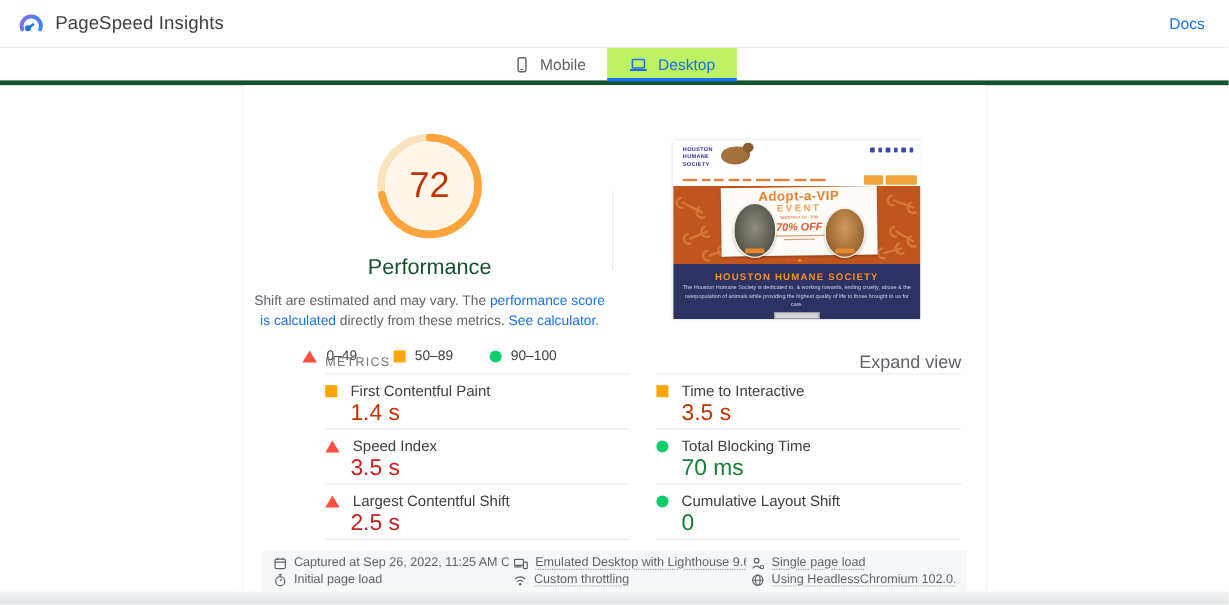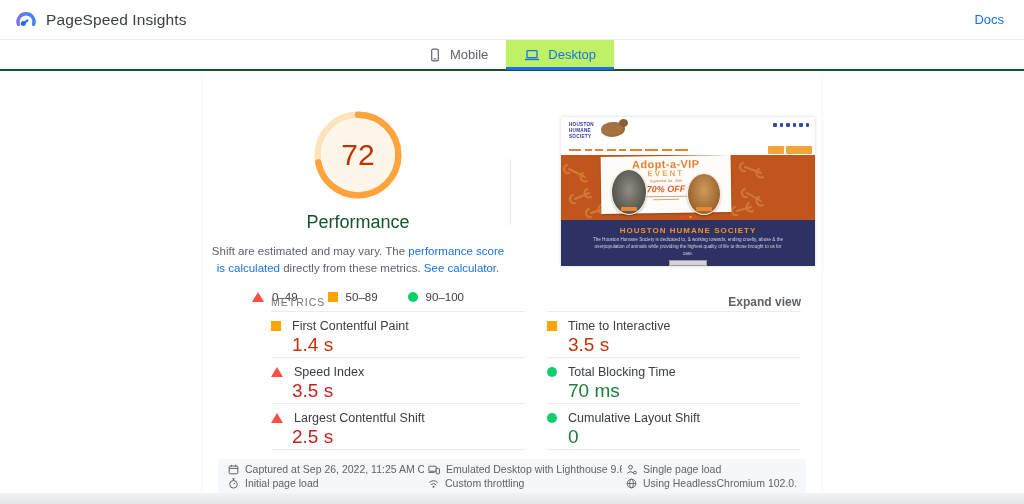--- a/index.html
+++ b/index.html
@@ -15,21 +15,21 @@
     height:40px; display:flex; align-items:center;
     padding:0 20px 0 14px; border-bottom:1px solid #ebedef;
     background:#fff;
   }
   .app-logo { display:flex; align-items:center; gap:8px; }
   .app-title { font-size:15.5px; color:#3c4043; letter-spacing:.1px; }
   .header-spacer { flex:1; }
   .docs-link { font-size:13px; color:#1a73e8; text-decoration:none; font-weight:500; cursor:pointer; }
 
   
-  .tabbar { height:31px; border-bottom:2px solid #14532d; display:flex; justify-content:center; background:#fff; }
+  .tabbar { height:31px; border-bottom:4px solid #14532d; display:flex; justify-content:center; background:#fff; }
   .tab {
     display:flex; align-items:center; gap:8px; padding:0 18px;
     font-size:13px; color:#5f6368; cursor:pointer; position:relative;
   }
   .tab.active { background:#bef264; color:#1a73e8; font-weight:400; }
   .tab.active::after {
     content:""; position:absolute; left:0; right:0; bottom:-1px; height:3px; background:#1a73e8;
   }
 
   
@@ -60,21 +60,21 @@
   .shape[data-shape="triangle"] {
     width:0; height:0; background:transparent;
     border-left:6px solid transparent; border-right:6px solid transparent;
     border-bottom:10px solid #ff4e42;
   }
 
   .divider-v { position:absolute; left:307px; top:88px; width:1px; height:66px; background:#e8e8e8; }
 
   
   .thumb {
-    position:absolute; left:358px; top:46px; width:254px; height:149px;
+    position:absolute; left:358px; top:46px; width:206px; height:149px;
     background:#fff; box-shadow:0 0 3px rgba(0,0,0,.18); overflow:hidden; font-weight:400;
   }
   .t-header { position:relative; height:28px; background:#fff; }
   .t-logo { position:absolute; left:8px; top:5px; font-size:4.6px; font-weight:700;
             color:#2f3192; line-height:1.3; letter-spacing:.3px; }
   .t-dog { position:absolute; left:40px; top:5px; width:24px; height:15px;
            background:radial-gradient(ellipse at 35% 40%, #a5713f 55%, #7d5227 100%);
            border-radius:55% 45% 60% 50%; }
   .t-dog::before { content:""; position:absolute; right:-3px; top:-3px; width:9px; height:8px;
            background:#8a5e32; border-radius:50%; }
@@ -114,21 +114,21 @@
   .t-navy { height:46px; background:#2e3263; text-align:center; padding-top:6px; }
   .t-navy-title { font-size:8px; font-weight:800; color:#f5912c; letter-spacing:1px; }
   .t-navy-text { width:192px; margin:2px auto 0; font-size:4.6px; line-height:1.5; color:#cdd1ea; }
   .t-navy-btn { width:38px; height:6px; background:#d3d4d6; border:.5px solid #9b9da1;
                 margin:2px auto 0; }
 
   
   .metrics { position:absolute; left:20px; right:20px; top:222px;margin-left:48px; }
   .metrics-head { display:flex; justify-content:space-between; align-items:center; height:18px; }
   .metrics-label { font-size:10.5px; color:#757575; letter-spacing:1px; }
-  .expand-view { font-size:12px; color:#5f6368; cursor:pointer;font-weight:bold; }
+  .expand-view { font-size:15px; color:#5f6368; cursor:pointer; }
   .metrics-grid { display:grid; grid-template-columns:1fr 1fr; column-gap:22px; }
   .mcol { border-top:1px solid #ececec; }
   .metric { border-bottom:1px solid #ececec; padding:7px 0 4px; height:46px; }
   .metric-name-row { display:flex; align-items:center; gap:11px; font-size:12.5px; color:#3c4043; }
   .metric-value { margin:2px 0 0 21px; font-size:19px; line-height:1.1; }
   .metric-value[data-rating="average"] { color:#c33300; }
   .metric-value[data-rating="fail"]    { color:#c7221f; }
   .metric-value[data-rating="pass"]    { color:#188038; }
 
   

